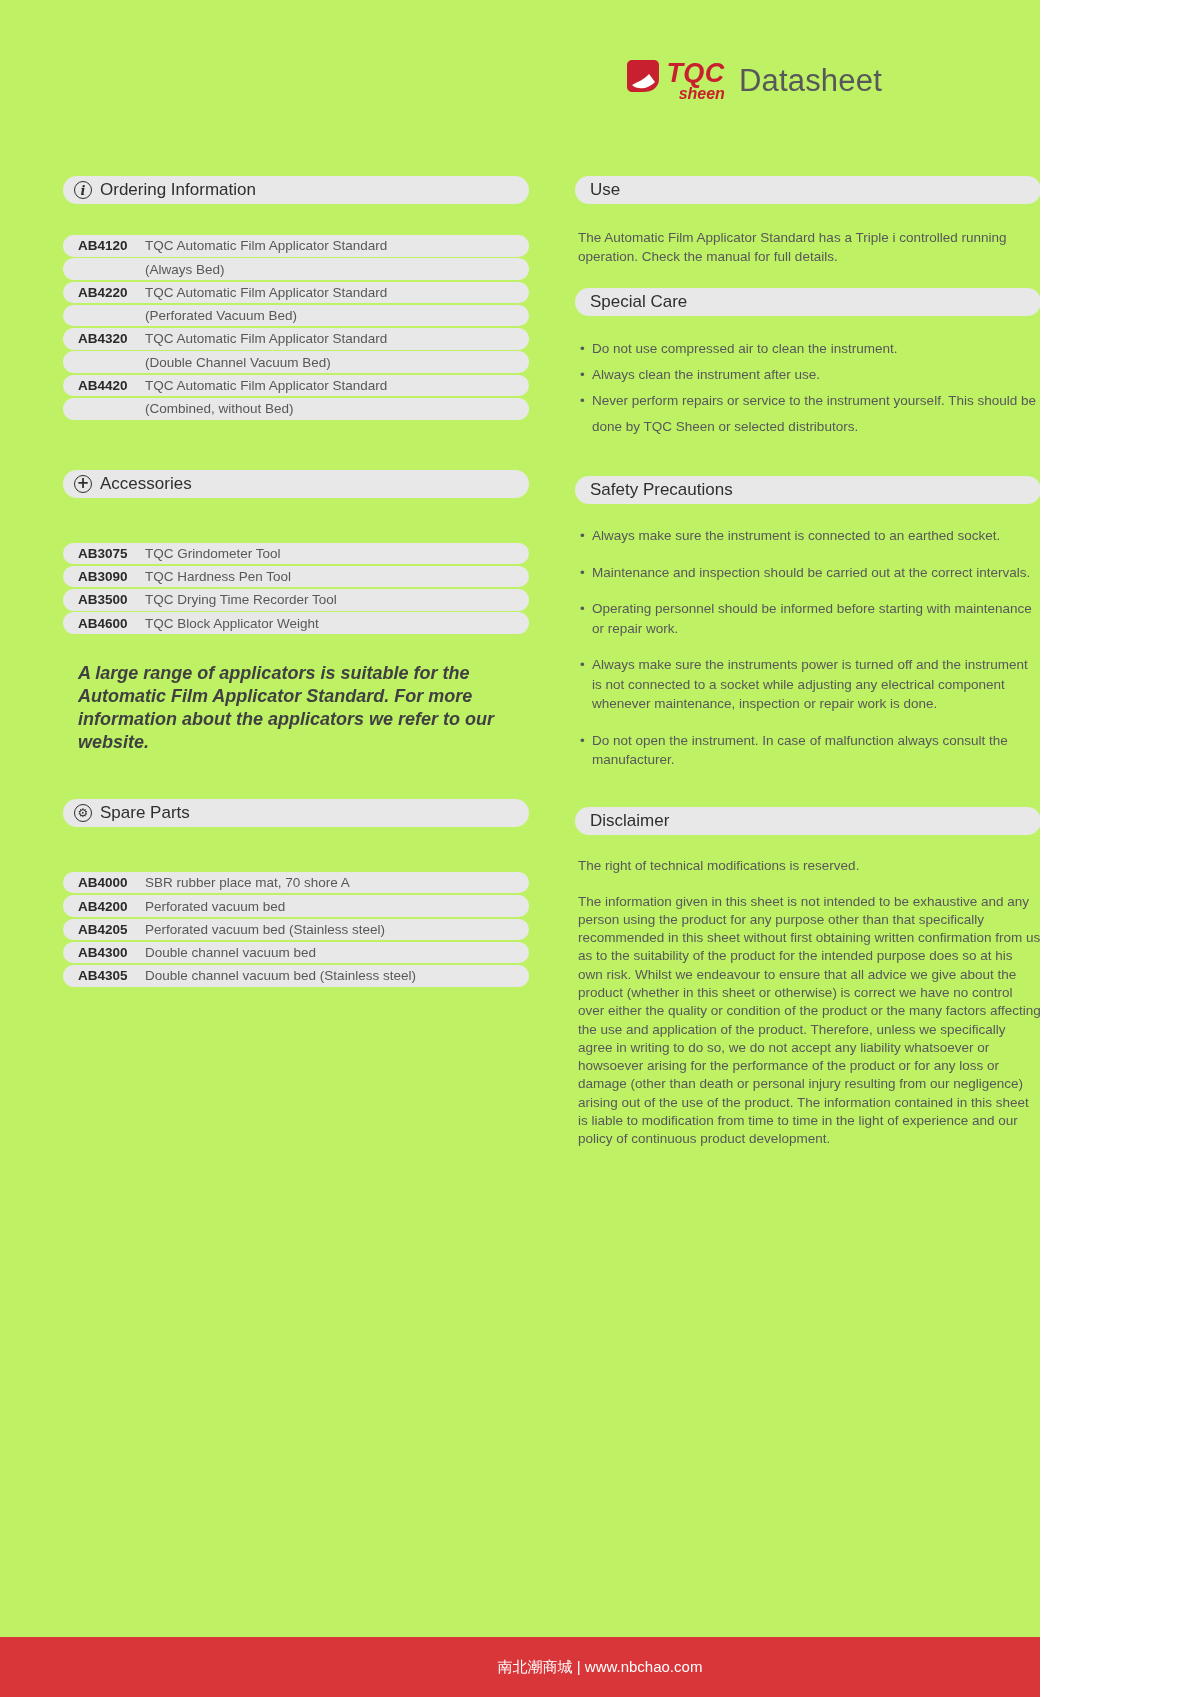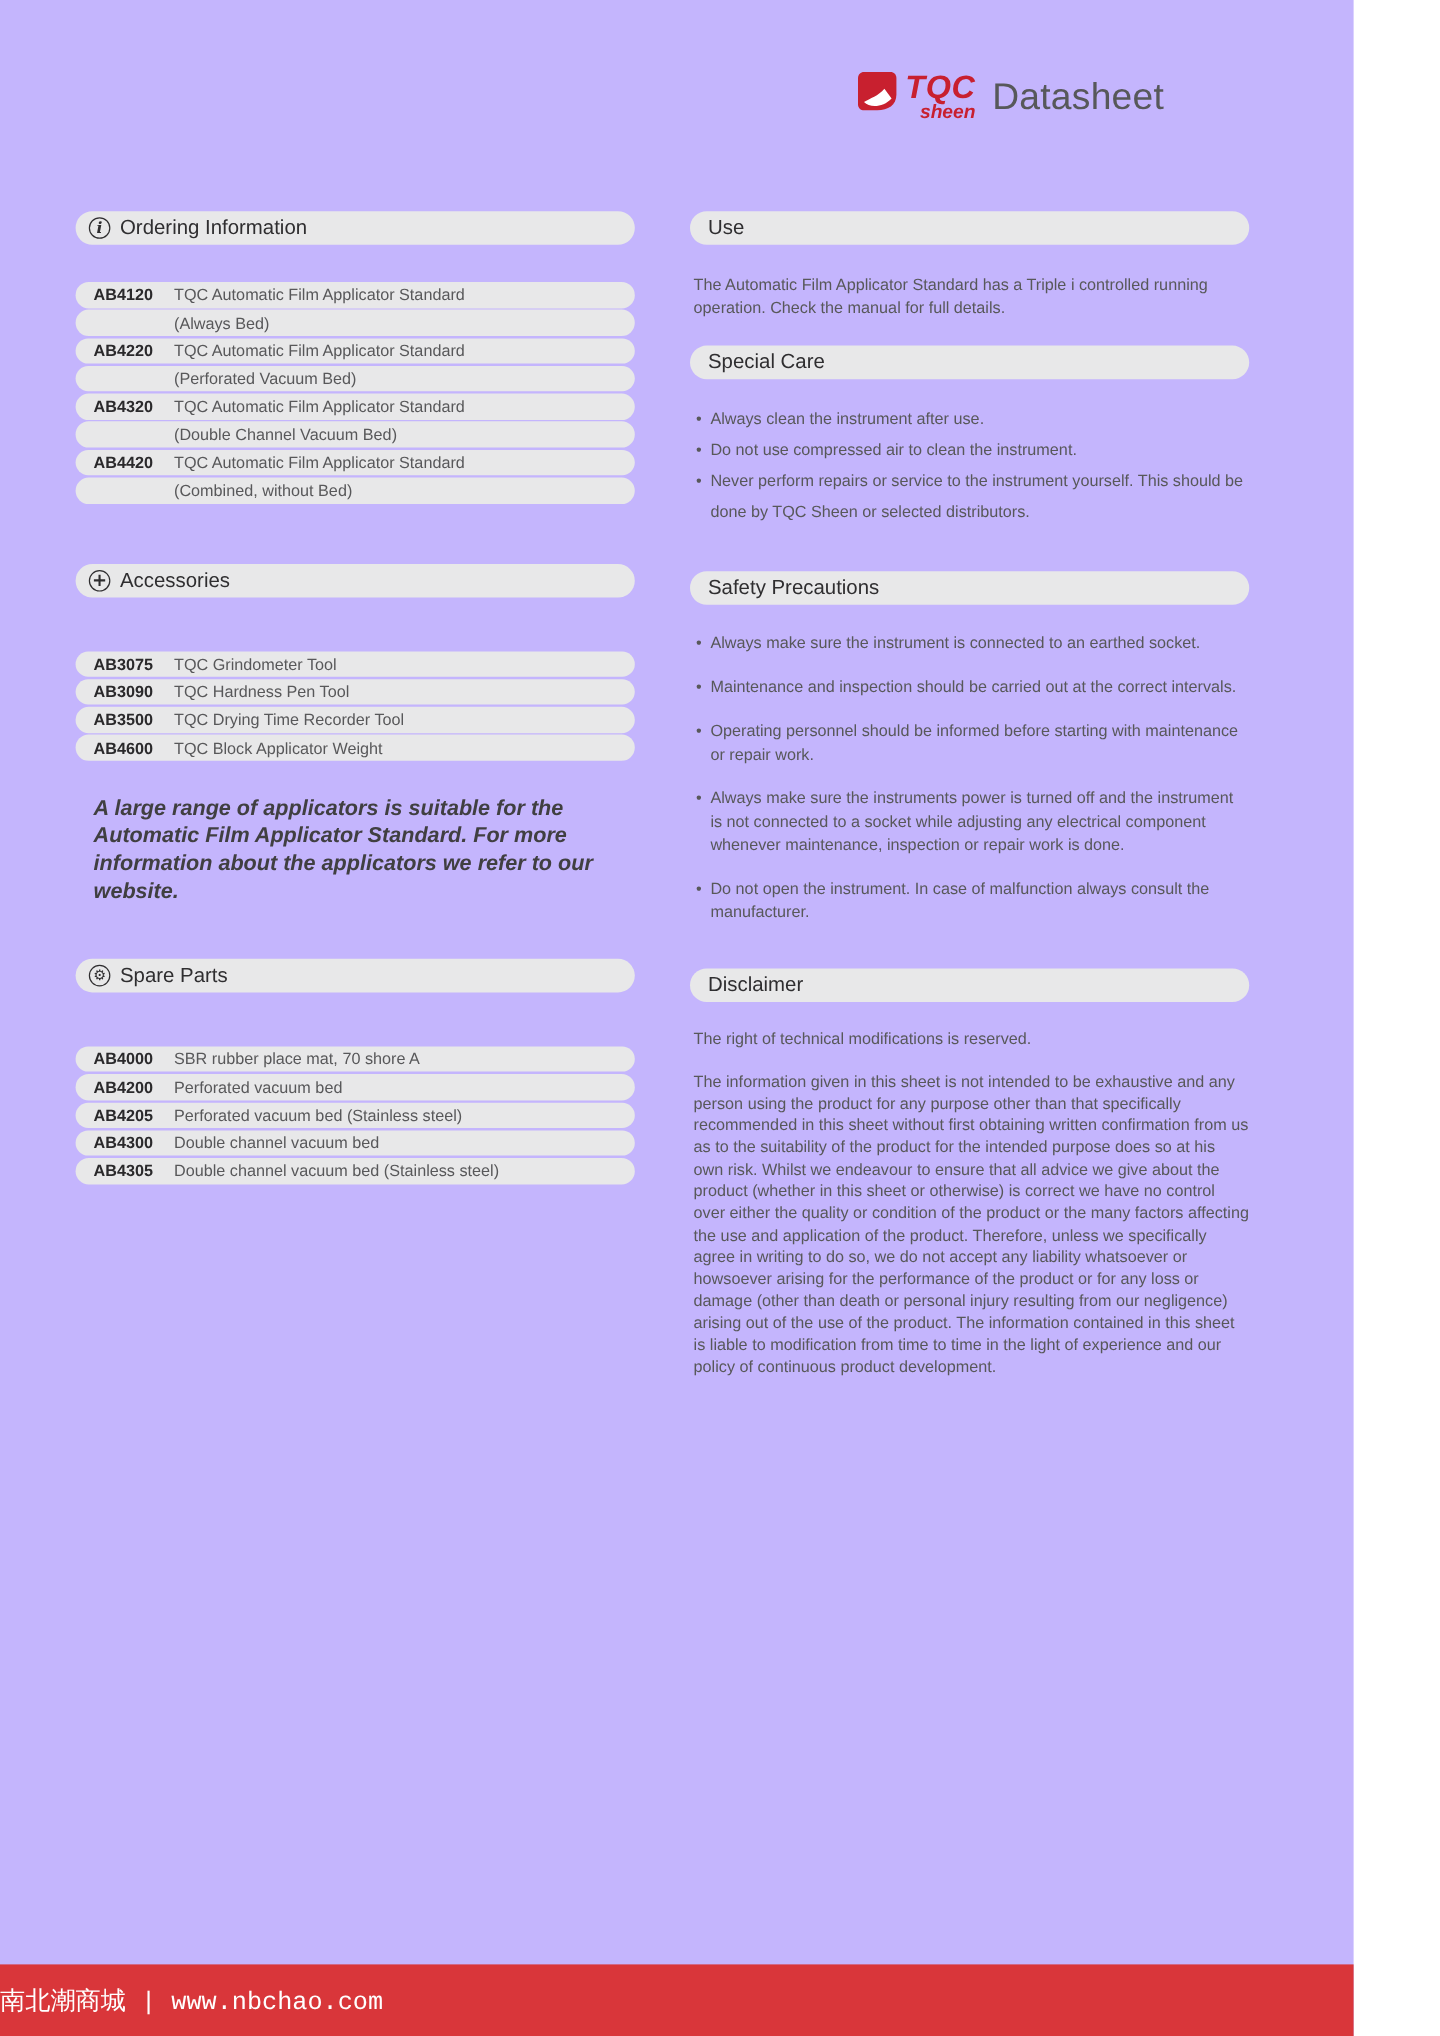--- a/index.html
+++ b/index.html
@@ -2,21 +2,21 @@
 <html><head>
 <meta charset="utf-8">
 <style>
   * { margin:0; padding:0; box-sizing:border-box; }
   html,body { background:#ffffff; }
   body {
     width:1200px; height:1697px; position:relative;
     font-family:"Liberation Sans", sans-serif;
     color:#58585a;
   }
-  .page { position:relative; width:1128px; height:1697px; background:#c4b5fd; overflow:hidden; }
+  .page { position:relative; width:1040px; height:1697px; background:#bef264; overflow:hidden; }
 
   
   .brand { position:absolute; top:60px; right:158px; display:flex; align-items:center; gap:14px; }
   .logo { display:flex; align-items:flex-start; gap:4px; }
   .logo-text { display:flex; flex-direction:column; align-items:flex-end; line-height:1; }
   .logo-tqc { font-size:27px; font-weight:800; font-style:italic; color:#c8202f; letter-spacing:0.5px; }
   .logo-sheen { font-size:16px; font-weight:700; font-style:italic; color:#c8202f; margin-top:-1px; }
   .datasheet { font-size:31px; color:#57585a; font-weight:400; letter-spacing:0.2px; }
 
   
@@ -66,23 +66,22 @@
 
   
   .mt18{margin-top:18px}.mt20{margin-top:20px}.mt21{margin-top:21px}.mt22{margin-top:22px}
   .mt24{margin-top:24px}.mt28{margin-top:28px}.mt29{margin-top:45px}.mt31{margin-top:31px}
   .mt36{margin-top:36px}.mt37{margin-top:37px}.mt45{margin-top:45px}.mt50{margin-top:50px}
 
   
   .footer {
     position:absolute; left:0; bottom:0; width:1200px; height:60px;
     background:#d9363a; color:#ffffff;
-    display:flex; align-items:center; justify-content:flex-start;
-    font-size:21px;
-    font-family:Liberation Mono, monospace;
+    display:flex; align-items:center; justify-content:center;
+    font-size:15px;
   }
 </style>
 </head>
 <body>
 
 <div class="page">
 
   <div class="brand">
     <div class="logo">
       <svg width="38" height="32" viewBox="0 0 38 32">
@@ -199,22 +198,22 @@
 
     <div class="pill pill-plain">
       <span>Use</span>
     </div>
     <p class="body-text mt24">The Automatic Film Applicator Standard has a Triple i controlled running operation. Check the manual for full details.</p>
 
     <div class="pill pill-plain mt22">
       <span>Special Care</span>
     </div>
     <ul class="bullets bullets-care mt20">
+      <li>Do not use compressed air to clean the instrument.</li>
       <li>Always clean the instrument after use.</li>
-      <li>Do not use compressed air to clean the instrument.</li>
       <li>Never perform repairs or service to the instrument yourself. This should be done by TQC Sheen or selected distributors.</li>
     </ul>
 
     <div class="pill pill-plain mt36">
       <span>Safety Precautions</span>
     </div>
     <ul class="bullets bullets-safety mt22">
       <li>Always make sure the instrument is connected to an earthed socket.</li>
       <li>Maintenance and inspection should be carried out at the correct intervals.</li>
       <li>Operating personnel should be informed before starting with maintenance or repair work.</li>

